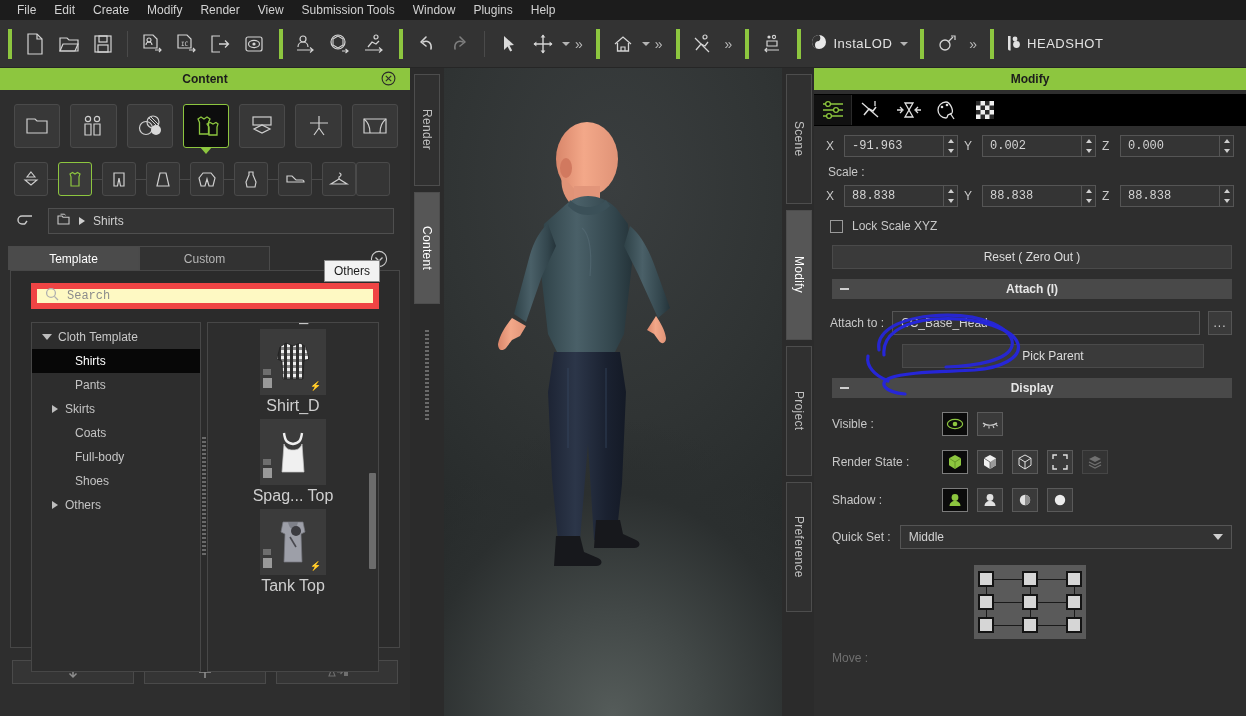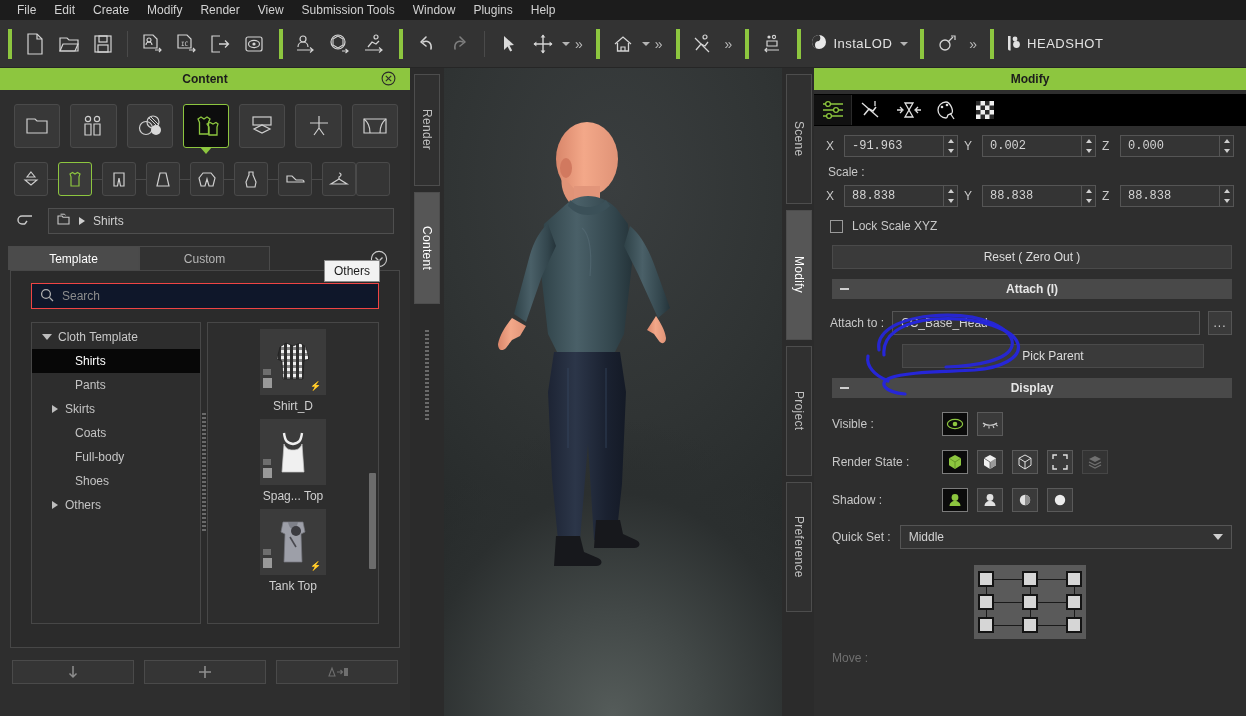--- a/index.html
+++ b/index.html
@@ -84,43 +84,43 @@
     font-size:12px; background:#323232; border:1px solid #4a4a4a; border-bottom:none; color:#b5b5b5;
   }
   .tab.active { background:#4b4b4b; color:#ffffff; }
   .tabchev { position:absolute; right:22px; bottom:2px; width:18px; height:18px; }
 
   .tabbody {
     margin:0 10px 0 10px; border:1px solid #474747; background:#2b2b2b; height:378px; padding:10px;
     position:relative;
   }
   .searchbox {
-    height:26px; border:1px solid #ef4444; background:#0f172a; display:flex; align-items:center;
-    padding:0 8px; gap:8px; margin:2px 10px 0 10px;
+    height:26px; border:6px solid #ef4444; background:#fef9c3; display:flex; align-items:center;
+    padding:0 8px; gap:8px; margin:2px 10px 0 10px;font-family:Liberation Mono, monospace;
   }
   .searchbox .ph { color:#8c8c8c; font-size:12px; }
 
-  .splitrow { display:flex; margin:13px 10px 0 10px; height:302px; }
+  .splitrow { display:flex; margin:13px 10px 0 10px; height:350px; }
   .treebox { width:170px; border:1px solid #474747; background:#2d2d2d; padding-top:2px; }
   .tnode { height:24px; display:flex; align-items:center; font-size:12px; color:#c4c4c4; padding-left:10px; }
   .tnode.root { color:#c8c8c8; }
   .tnode.sel { background:#070707; color:#ffffff; }
   .tnode .ind { padding-left:22px; }
   .arrowdn { width:0;height:0;border-left:5px solid transparent;border-right:5px solid transparent;border-top:6px solid #bdbdbd; margin-right:6px; }
   .arrowrt { width:0;height:0;border-top:4px solid transparent;border-bottom:4px solid transparent;border-left:6px solid #bdbdbd; margin-right:7px; }
   .nospace { width:11px; flex:none; }
 
   .gridsplit { width:6px; background:#2b2b2b; display:flex; align-items:center; justify-content:center; }
   .gripdots { width:4px; height:120px; background:
      repeating-linear-gradient(to bottom,#6a6a6a 0 2px, transparent 2px 4px); }
 
   .gridbox { flex:1; border:1px solid #474747; background:#2d2d2d; position:relative; overflow:hidden; }
   .gridinner { position:absolute; left:0; top:-18px; width:100%; }
   .cell { width:100%; display:flex; flex-direction:column; align-items:center; }
-  .celllabel { font-size:12px; color:#cfcfcf; height:22px; line-height:22px; }
+  .celllabel { font-size:16px; color:#cfcfcf; height:22px; line-height:22px; }
   .thumb { width:66px; height:66px; background:#3b3b3b; position:relative; }
   .thumb .badge1 { position:absolute; left:3px; top:40px; width:8px; height:6px; background:#6e6e6e; }
   .thumb .badge2 { position:absolute; left:3px; top:49px; width:9px; height:10px; background:#9a9a9a; }
   .thumb .badge3 { position:absolute; right:4px; bottom:4px; color:#cfcfcf; font-size:9px; }
   .gscroll { position:absolute; right:2px; top:150px; width:7px; height:96px; background:#6c6c6c; border-radius:1px; }
 
   .botrow { display:flex; gap:10px; margin:12px 12px 0 12px; }
   .botbtn { flex:1; height:24px; border:1px solid #4a4a4a; background:#353535; display:flex; align-items:center; justify-content:center; }
 
   

